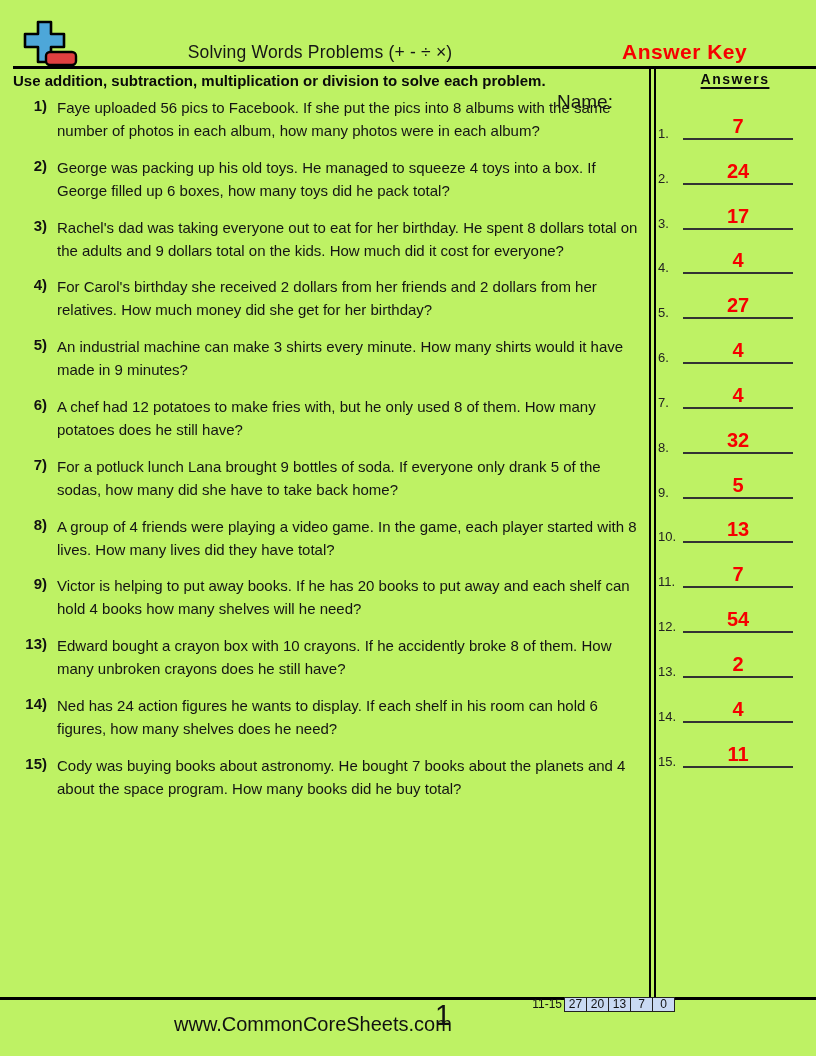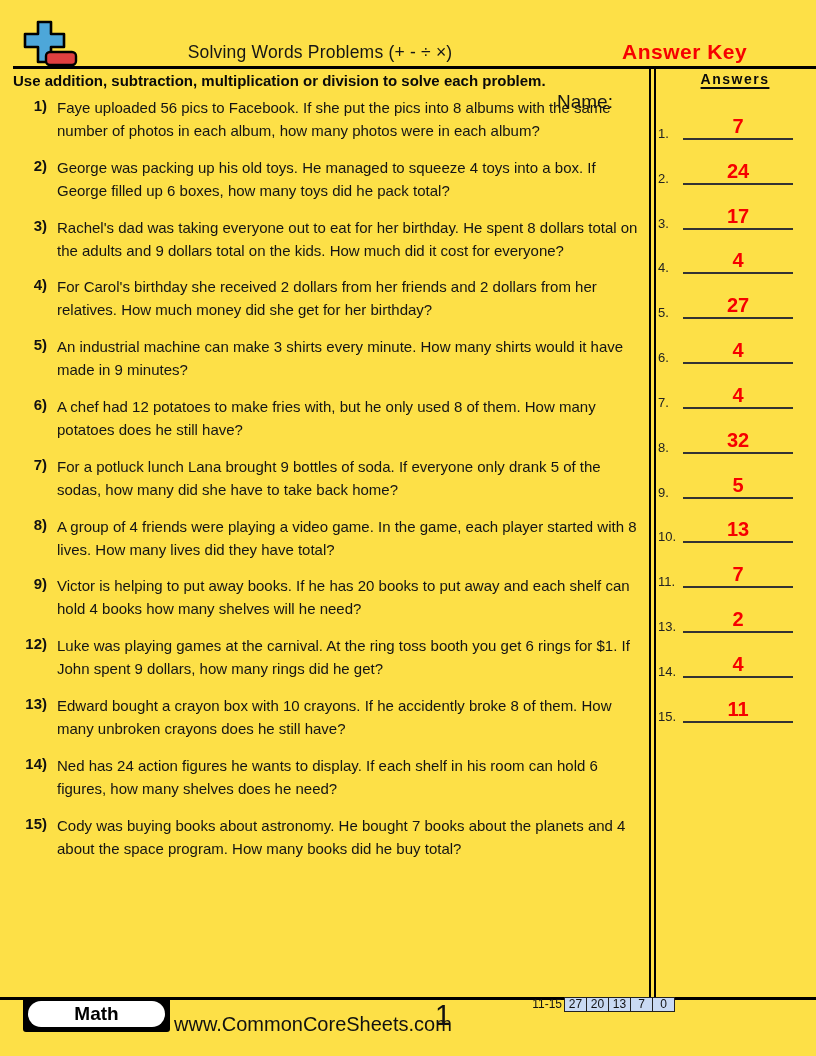--- a/index.html
+++ b/index.html
@@ -1,16 +1,16 @@
 <!DOCTYPE html>
 <html style="--answer-red: #f60000; --grid-blue: #c9daf3; --logo-blue: #4da7d9; --logo-red: #e04040;"><head>
 <meta charset="utf-8">
 <style>
   html,body{margin:0;padding:0;background:#fff;}
-  .page{position:relative;width:816px;height:1056px;background:#fde047;overflow:hidden;
+  .page{position:relative;width:816px;height:1056px;background:#bef264;overflow:hidden;
         font-family:"Liberation Sans",sans-serif;color:#111;}
 
   
   .logo{position:absolute;left:21px;top:19px;width:58px;height:50px;}
   .page-title{position:absolute;left:0;top:42px;width:640px;text-align:center;
               font-size:17.5px;letter-spacing:.2px;color:#151515;}
   .name-label{position:absolute;left:557px;top:47px;font-size:19px;color:#151515;margin-top:44px;}
   .answer-key{position:absolute;left:622px;top:40px;font-size:21px;font-weight:bold;
               color:var(--answer-red);letter-spacing:.5px;}
   .header-rule{position:absolute;left:13px;right:0;top:66px;height:3px;background:#000;}
@@ -101,24 +101,20 @@
       </div>
       <div class="problem">
         <div class="p-num">8)</div>
         <div class="p-text">A group of 4 friends were playing a video game. In the game, each player started with 8 lives. How many lives did they have total?</div>
       </div>
       <div class="problem">
         <div class="p-num">9)</div>
         <div class="p-text">Victor is helping to put away books. If he has 20 books to put away and each shelf can hold 4 books how many shelves will he need?</div>
       </div>
       <div class="problem">
-        <div class="p-num">12)</div>
-        <div class="p-text">Luke was playing games at the carnival. At the ring toss booth you get 6 rings for $1. If John spent 9 dollars, how many rings did he get?</div>
-      </div>
-      <div class="problem">
         <div class="p-num">13)</div>
         <div class="p-text">Edward bought a crayon box with 10 crayons. If he accidently broke 8 of them. How many unbroken crayons does he still have?</div>
       </div>
       <div class="problem">
         <div class="p-num">14)</div>
         <div class="p-text">Ned has 24 action figures he wants to display. If each shelf in his room can hold 6 figures, how many shelves does he need?</div>
       </div>
       <div class="problem">
         <div class="p-num">15)</div>
         <div class="p-text">Cody was buying books about astronomy. He bought 7 books about the planets and 4 about the space program. How many books did he buy total?</div>
@@ -166,37 +162,38 @@
       </div>
       <div class="answer-row">
         <div class="answer-num">10.</div>
         <div class="answer-line"><div class="answer-value">13</div></div>
       </div>
       <div class="answer-row">
         <div class="answer-num">11.</div>
         <div class="answer-line"><div class="answer-value">7</div></div>
       </div>
       <div class="answer-row">
+        <div class="answer-num">12.</div>
+        <div class="answer-line"><div class="answer-value">54</div></div>
+      </div>
+      <div class="answer-row">
         <div class="answer-num">13.</div>
         <div class="answer-line"><div class="answer-value">2</div></div>
       </div>
       <div class="answer-row">
         <div class="answer-num">14.</div>
         <div class="answer-line"><div class="answer-value">4</div></div>
       </div>
       <div class="answer-row">
         <div class="answer-num">15.</div>
         <div class="answer-line"><div class="answer-value">11</div></div>
       </div>
     </div>
 
   <div class="footer-rule"></div>
-  <div class="math-badge">
-    <div class="math-pill">Math</div>
-  </div>
   <div class="site-url">www.CommonCoreSheets.com</div>
   <div class="page-number">1</div>
   <div class="score-grid">
       <div class="grid-row">
         <div class="grid-label">11-15</div>
         <div class="grid-cell shaded">27</div>
         <div class="grid-cell shaded">20</div>
         <div class="grid-cell shaded">13</div>
         <div class="grid-cell shaded">7</div>
         <div class="grid-cell shaded">0</div>

